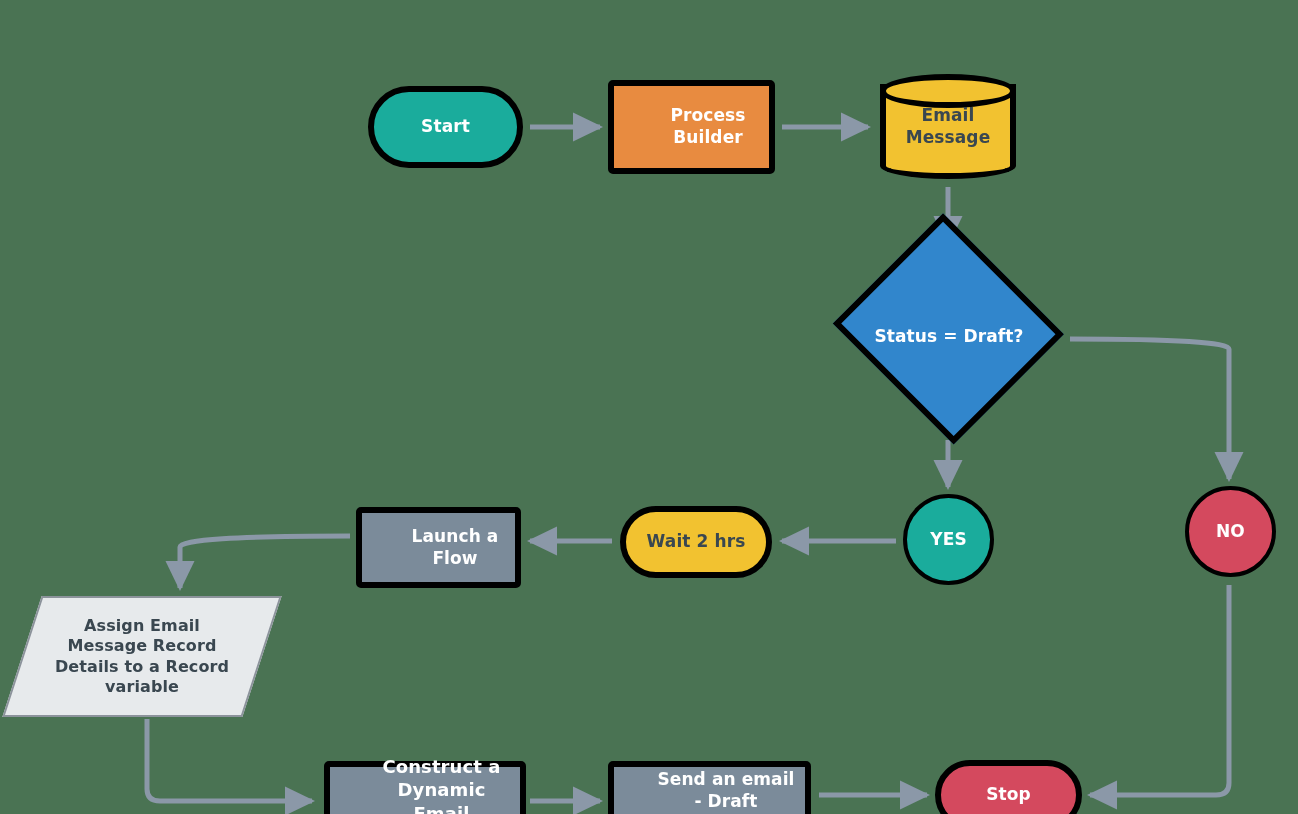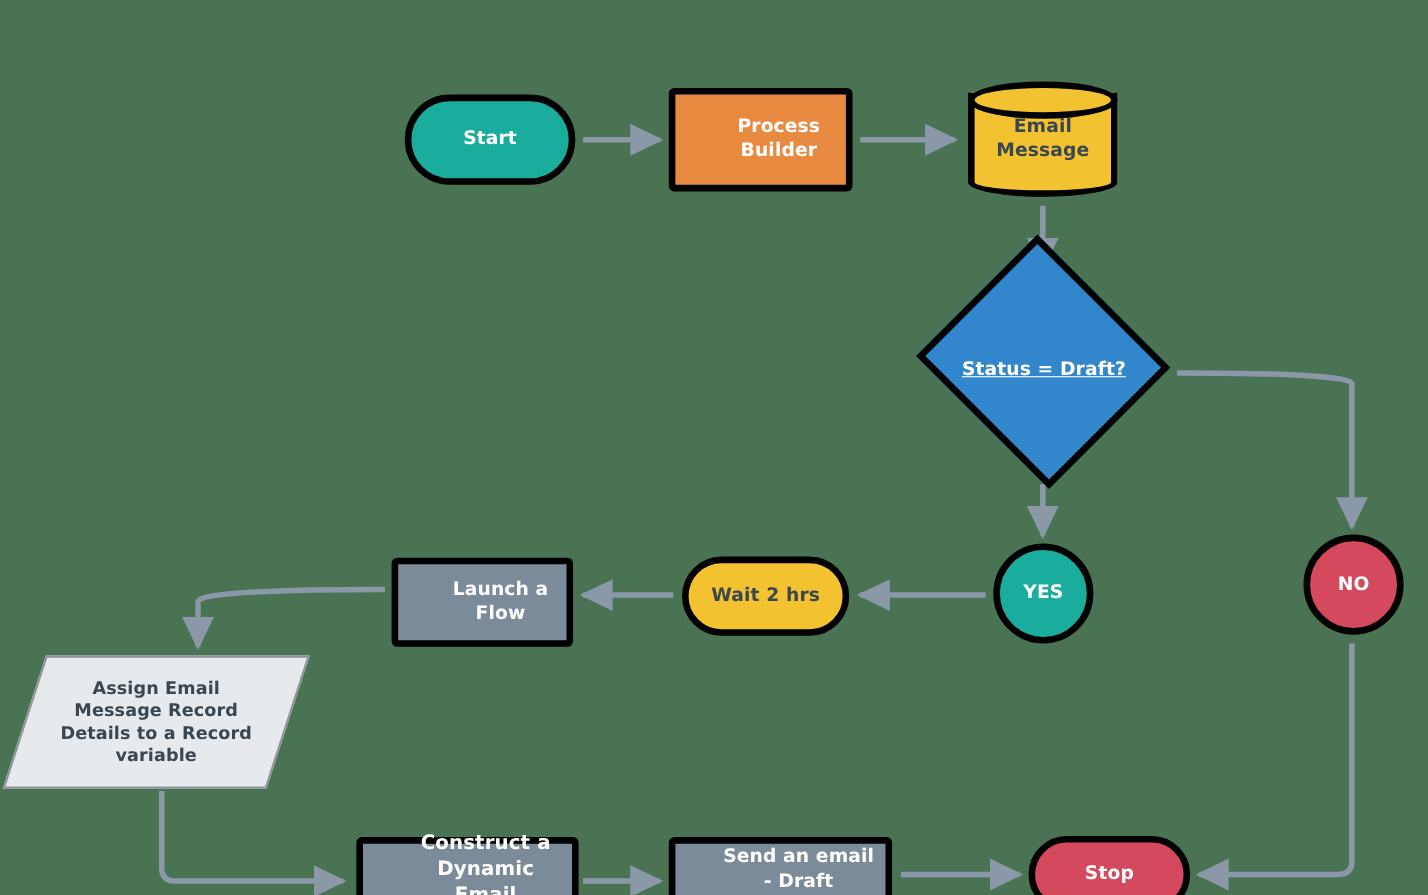--- a/index.html
+++ b/index.html
@@ -42,40 +42,39 @@
   .n-stadium {
     border: 6px solid #000;
     border-radius: 999px;
   }
   .n-rect {
     border: 6px solid #000;
     border-radius: 5px;
     padding-left: 33px;
   }
   .n-circle {
-    border: 6px solid #000000;
+    border: 4px solid #000000;
     border-radius: 50%;
   }
   .n-para {
     border: none;
     background: none;
   }
   .n-para .para-fill {
     position: absolute;
     left: 0; top: 0; right: 0; bottom: 0;
     background: #e7eaec;
     border: 2px solid #8c939b;
     transform: skewX(-18deg);
     z-index: -1;
     box-sizing: border-box;
   }
   .n-diamond {
     background: none;
     border: none;
-    text-decoration: underline;
   }
   .n-diamond .dia-fill {
     position: absolute;
     left: 50%;
     top: 50%;
     width: 70.71%;
     height: 70.71%;
     margin-left: -35.355%;
     margin-top: -35.355%;
     background: #3186cc;

